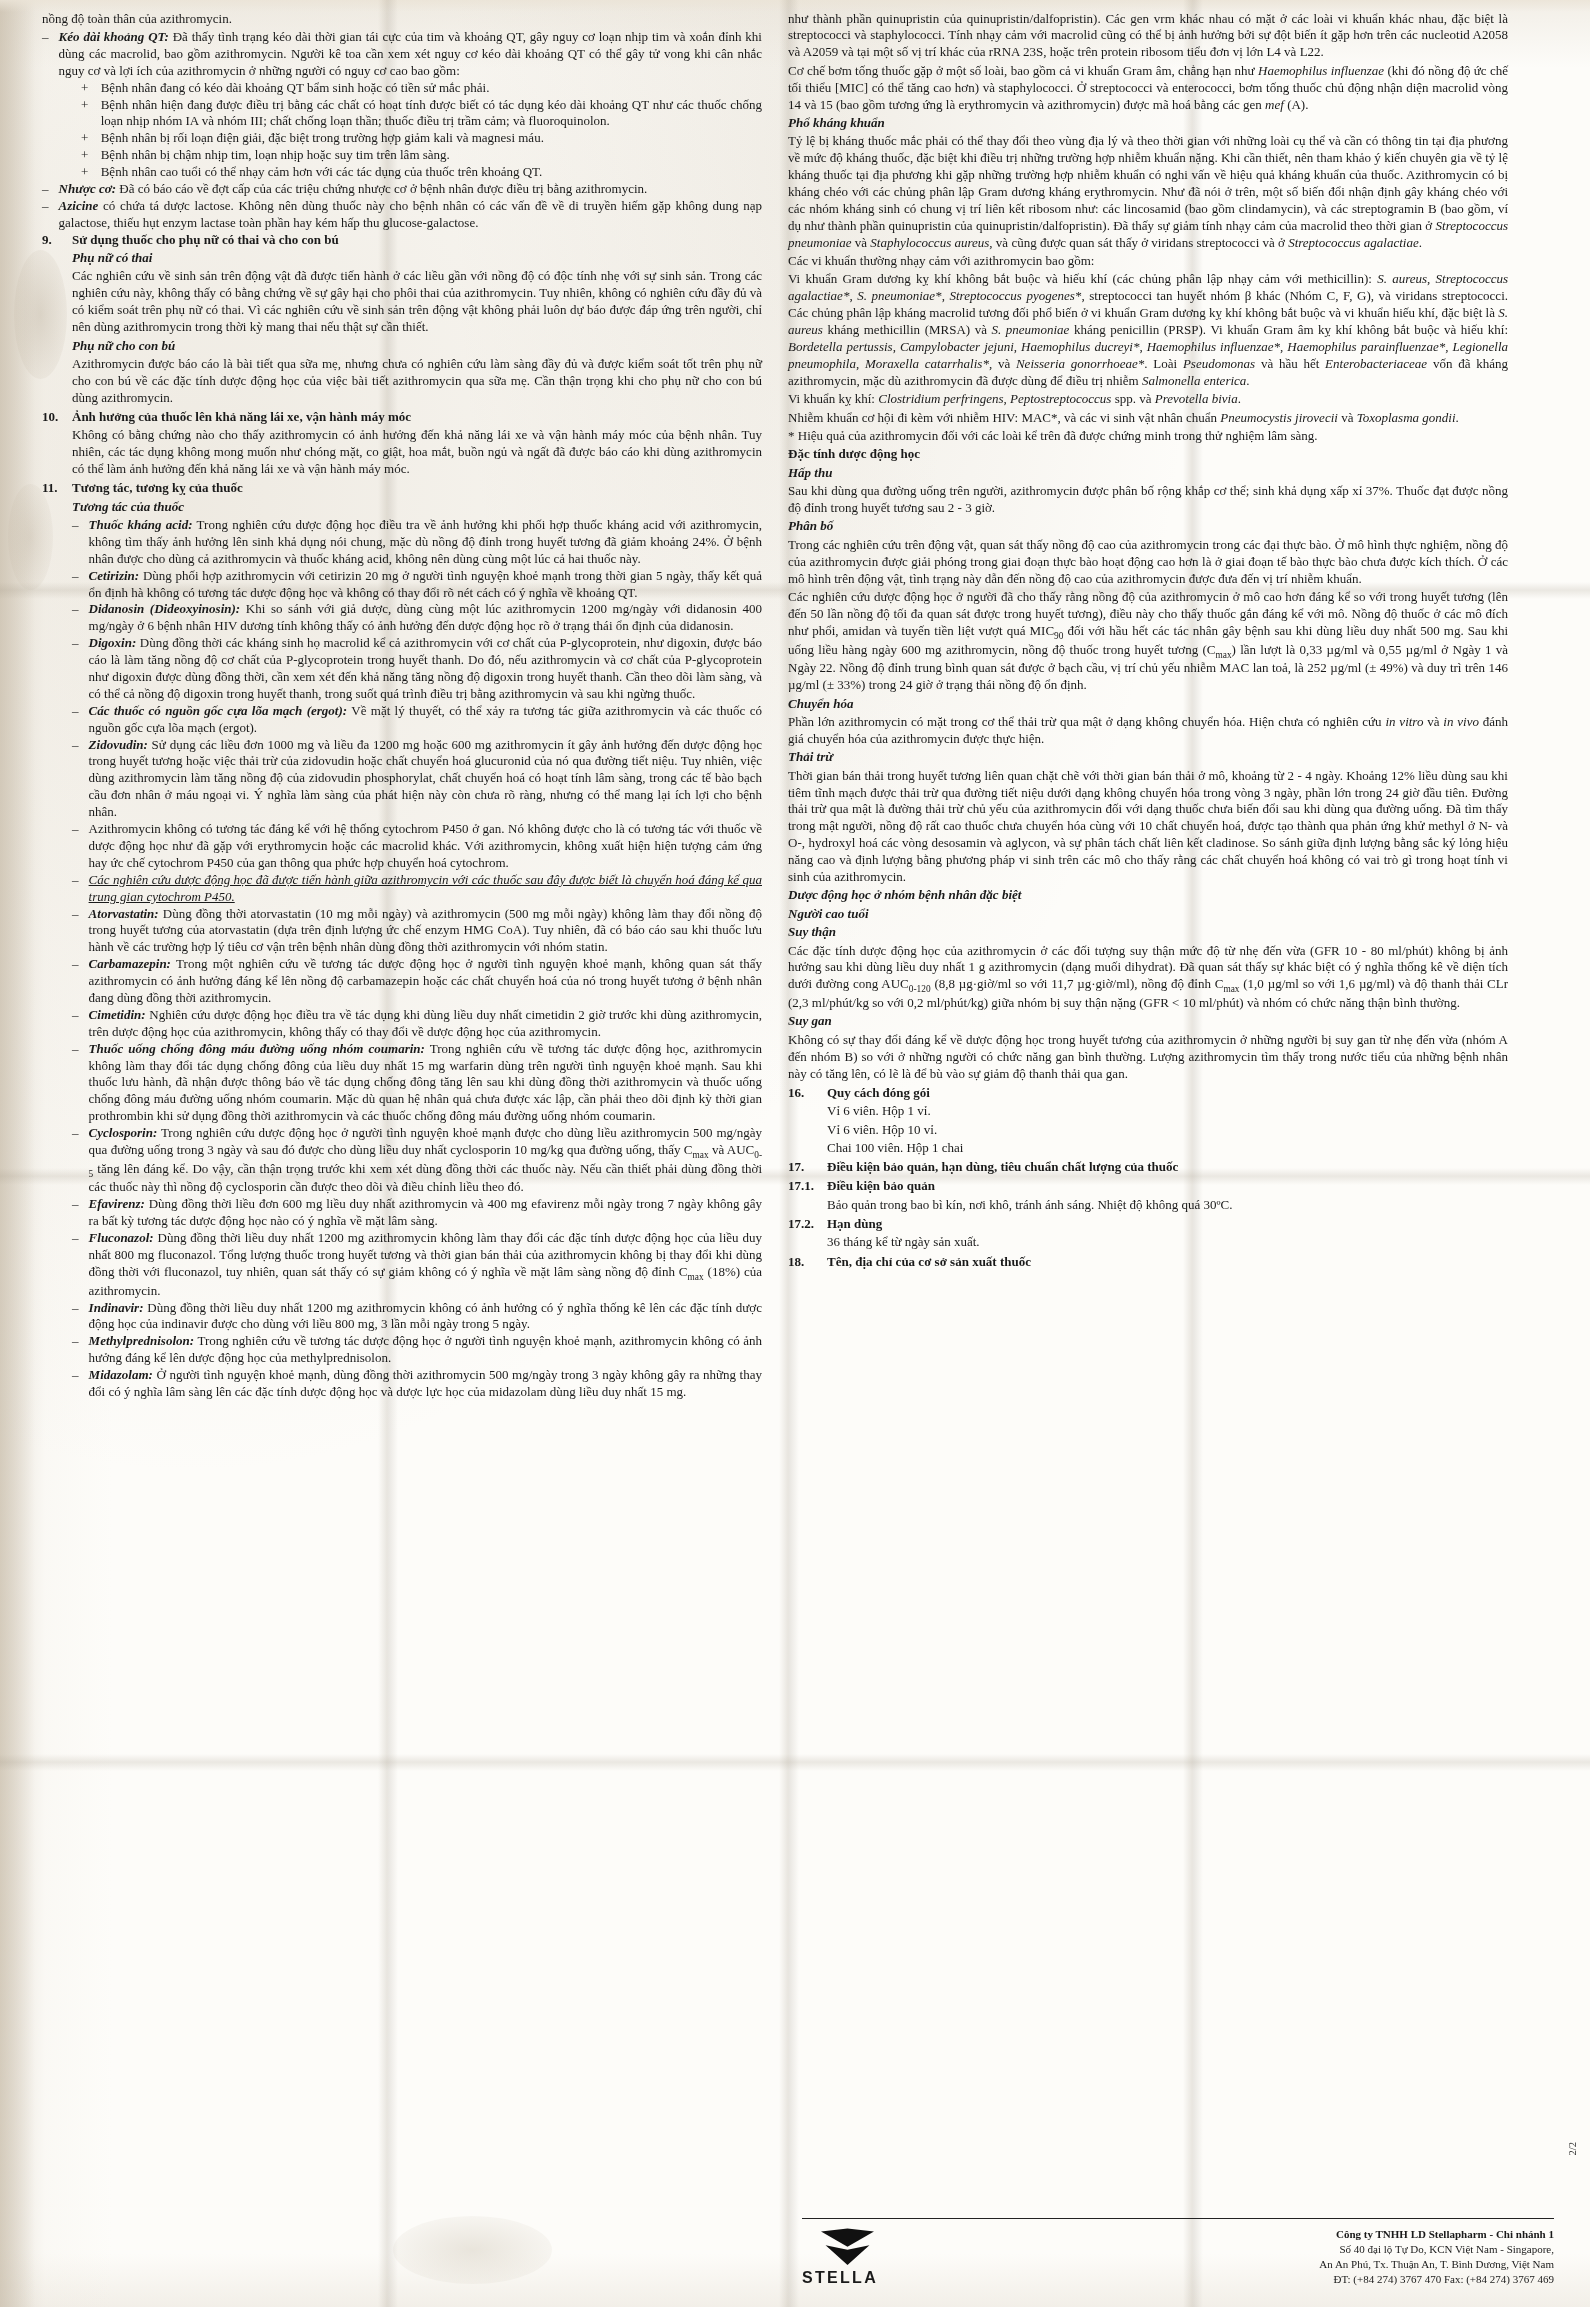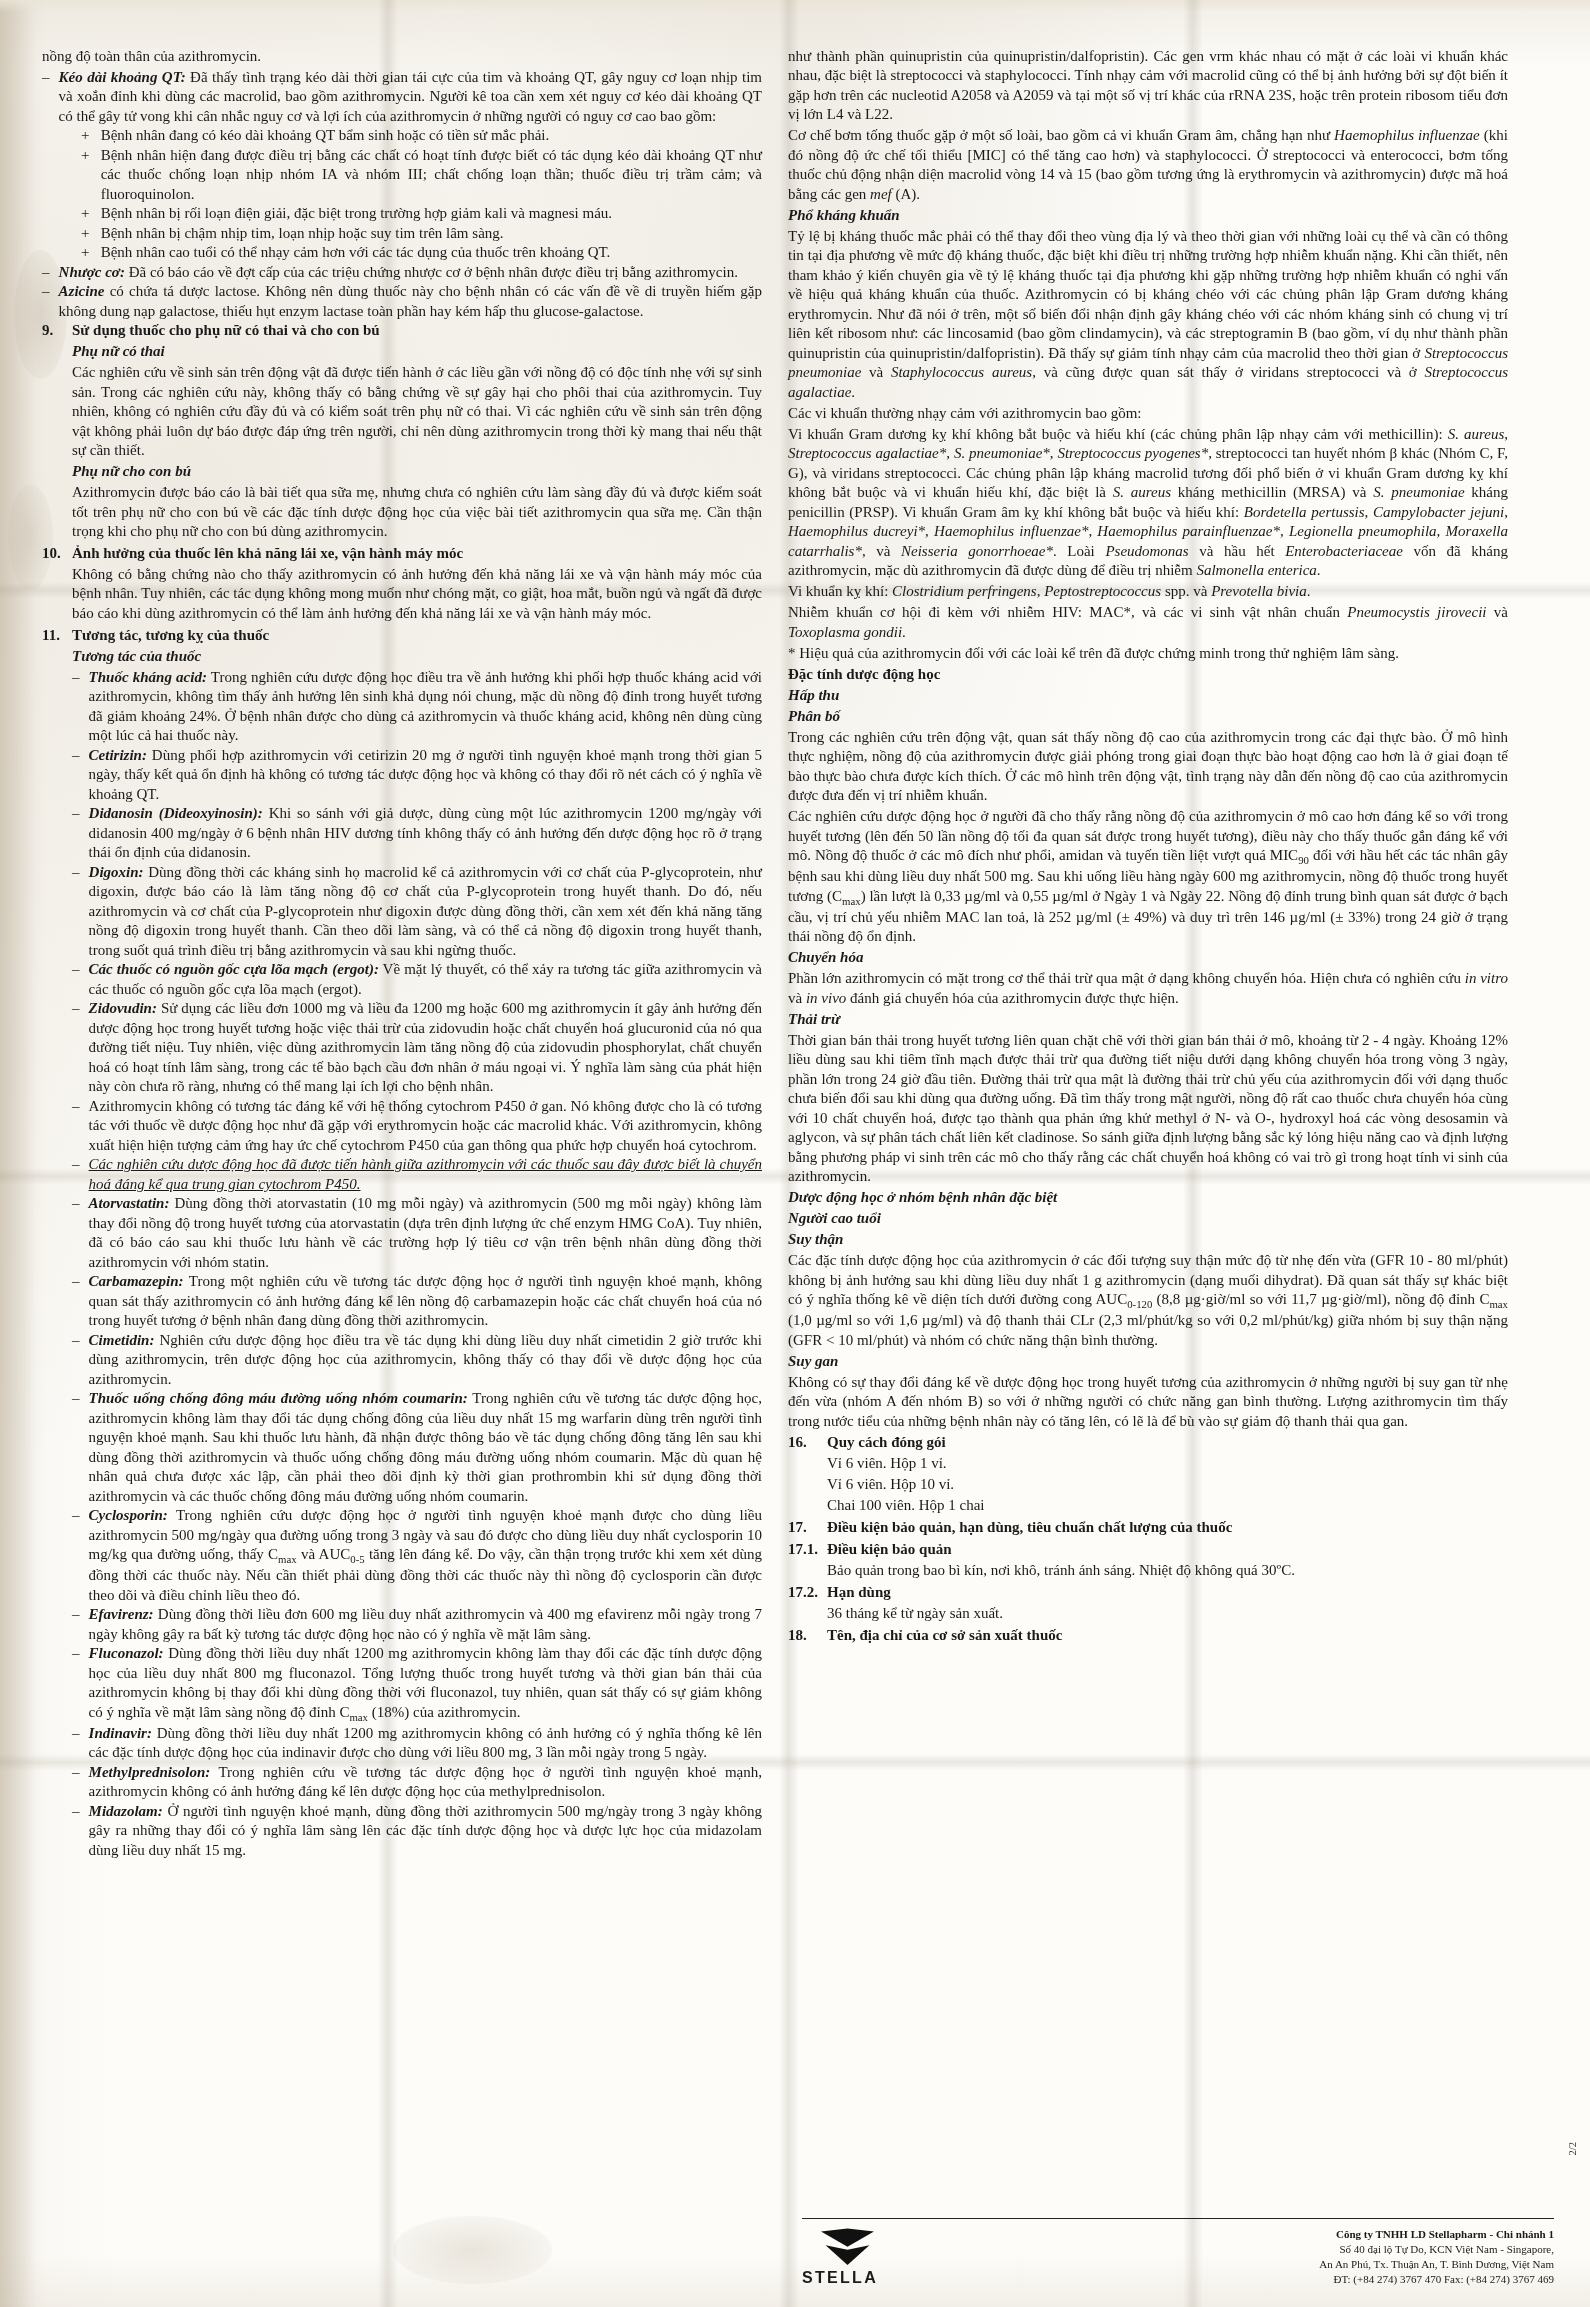--- a/index.html
+++ b/index.html
@@ -53,25 +53,24 @@
     padding: 10.6px 36px 0 42px;
   }
 
   .cols {
     display: flex;
     gap: 26px;
     align-items: flex-start;
   }
   .col {
     width: 720px;
-    font-size: 15px;
+    font-size: 13px;
     line-height: 1.30;
     text-align: justify;
     hyphens: auto;
-    margin-top: 36px;
   }
 
   
   .blk { display: flex; margin-bottom: 0.8px; }
   .num {
     width: 30px;
     flex: 0 0 30px;
     font-weight: bold;
   }
   .num.narrow { width: 39px; flex-basis: 39px; }
@@ -340,20 +339,21 @@
           <p>Vi khuẩn kỵ khí: <i>Clostridium perfringens</i>, <i>Peptostreptococcus</i> spp. và <i>Prevotella bivia</i>.</p>
           <p>Nhiễm khuẩn cơ hội đi kèm với nhiễm HIV: MAC*, và các vi sinh vật nhân chuẩn <i>Pneumocystis jirovecii</i> và <i>Toxoplasma gondii</i>.</p>
           <p>* Hiệu quả của azithromycin đối với các loài kể trên đã được chứng minh trong thử nghiệm lâm sàng.</p>
         </div>
 
       <div class="blk">
         <div class="body">
           <p class="h-bold">Đặc tính dược động học</p>
 
           <p class="sub-head">Hấp thu</p>
+          <p>Sau khi dùng qua đường uống trên người, azithromycin được phân bố rộng khắp cơ thể; sinh khả dụng xấp xỉ 37%. Thuốc đạt được nồng độ đỉnh trong huyết tương sau 2 - 3 giờ.</p>
 
           <p class="sub-head">Phân bố</p>
           <div id="distribution-paras">
               <p>Trong các nghiên cứu trên động vật, quan sát thấy nồng độ cao của azithromycin trong các đại thực bào. Ở mô hình thực nghiệm, nồng độ của azithromycin được giải phóng trong giai đoạn thực bào hoạt động cao hơn là ở giai đoạn tế bào thực bào chưa được kích thích. Ở các mô hình trên động vật, tình trạng này dẫn đến nồng độ cao của azithromycin được đưa đến vị trí nhiễm khuẩn.</p>
               <p>Các nghiên cứu dược động học ở người đã cho thấy rằng nồng độ của azithromycin ở mô cao hơn đáng kể so với trong huyết tương (lên đến 50 lần nồng độ tối đa quan sát được trong huyết tương), điều này cho thấy thuốc gắn đáng kể với mô. Nồng độ thuốc ở các mô đích như phổi, amidan và tuyến tiền liệt vượt quá MIC<sub>90</sub> đối với hầu hết các tác nhân gây bệnh sau khi dùng liều duy nhất 500 mg. Sau khi uống liều hàng ngày 600 mg azithromycin, nồng độ thuốc trong huyết tương (C<sub>max</sub>) lần lượt là 0,33 µg/ml và 0,55 µg/ml ở Ngày 1 và Ngày 22. Nồng độ đỉnh trung bình quan sát được ở bạch cầu, vị trí chủ yếu nhiễm MAC lan toả, là 252 µg/ml (± 49%) và duy trì trên 146 µg/ml (± 33%) trong 24 giờ ở trạng thái nồng độ ổn định.</p>
             </div>
 
           <p class="sub-head">Chuyển hóa</p>
           <p id="metabolism-text">Phần lớn azithromycin có mặt trong cơ thể thải trừ qua mật ở dạng không chuyển hóa. Hiện chưa có nghiên cứu <i>in vitro</i> và <i>in vivo</i> đánh giá chuyển hóa của azithromycin được thực hiện.</p>
 

